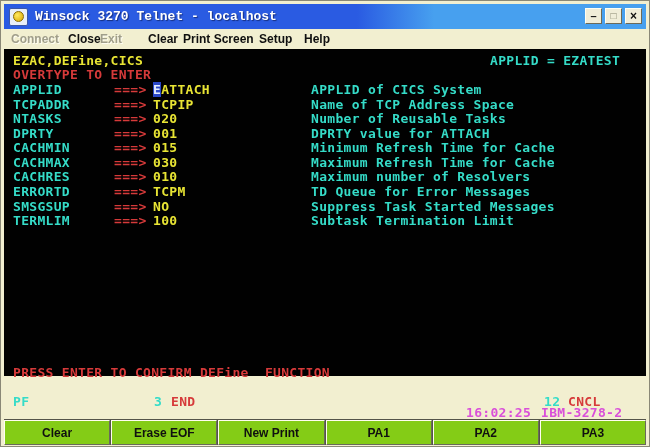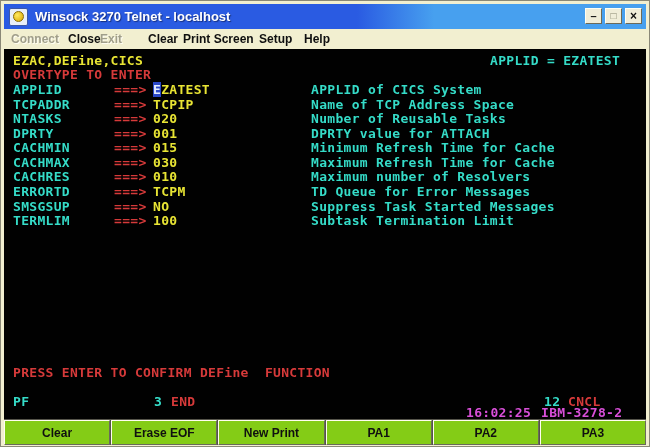--- a/index.html
+++ b/index.html
@@ -8,35 +8,35 @@
           font-family:"Liberation Sans",sans-serif;}
   
   .titlebar{position:absolute;left:3px;top:3px;right:3px;height:25px;
             background:linear-gradient(90deg,#2a5be2 0%,#2a5be2 55%,#47a0ef 67%,#47a0ef 100%);
             display:flex;align-items:center;}
   .appicon{width:17px;height:16px;margin-left:5px;background:#e8eef8;border:1px solid #3a57a8;
            border-radius:2px;position:relative;flex:0 0 auto;}
   .appicon .ball{position:absolute;left:3px;top:2px;width:9px;height:9px;border-radius:50%;
                  background:radial-gradient(circle at 35% 35%,#ffe95e,#d8a500);border:1px solid #8a6a00;}
   .title-text{color:#fff;font-weight:700;font-size:13px;margin-left:7px;
-              text-shadow:1px 1px 1px rgba(0,0,30,.5);white-space:nowrap;}
+              text-shadow:1px 1px 1px rgba(0,0,30,.5);white-space:nowrap;font-family:Liberation Mono, monospace;}
   .winbtns{position:absolute;right:4px;top:4px;display:flex;gap:3px;}
   .winbtn{width:17px;height:16px;background:#f0edd8;border:1px solid;
           border-color:#fffef2 #6b6a58 #6b6a58 #fffef2;
           display:flex;align-items:center;justify-content:center;
           font-size:11px;font-weight:700;color:#111;line-height:1;padding:0;cursor:default;}
   .winbtn.max{color:#8a8a73;font-size:10px;}
   .winbtn.close{font-size:12px;}
   
   .menubar{position:absolute;left:3px;top:28px;right:3px;height:20px;background:#f2efd0;
            border-bottom:3px solid #a3a3a3;}
   .menuitem{position:absolute;top:3px;font-size:12px;font-weight:700;color:#101010;white-space:nowrap;}
   .menuitem.disabled{color:#a09e8a;text-shadow:1px 1px 0 #fffef2;}
   
-  .terminal{position:absolute;left:3px;top:48px;right:3px;height:370px;background:#010101;
+  .terminal{position:absolute;left:3px;top:48px;right:3px;height:327px;background:#010101;
             font-family:"DejaVu Sans Mono",monospace;font-size:13px;font-weight:700;
             letter-spacing:.3px;line-height:13px;}
   .t{position:absolute;white-space:pre;}
   .y{color:#e8e434;} .c{color:#35dcc8;} .r{color:#d63a3a;} .m{color:#d94fd9;}
   .cursor{background:#2a48c8;color:#e4edff;}
   
   .keypad{position:absolute;left:3px;top:418px;right:3px;height:26px;background:#55544a;
           display:flex;gap:1px;padding-top:1px;box-sizing:border-box;}
   .kbtn{flex:1 1 0;background:#84cc16;border:1px solid;
         border-color:#fffdf0 #6a695c #6a695c #fffdf0;
@@ -78,21 +78,21 @@
 
   <div class="terminal">
 
     <span class="t y" style="left:9px;top:5px">EZAC,DEFine,CICS</span>
     <span class="t c" style="left:486px;top:5px">APPLID = EZATEST</span>
     <span class="t r" style="left:9px;top:19px">OVERTYPE TO ENTER</span>
 
     <div>
       <span class="t c" style="left:9px;top:34px">APPLID</span>
       <span class="t r" style="left:110px;top:34px">===&gt;</span>
-      <span class="t y" style="left:149px;top:34px"><span class="cursor">E</span><span>ZATEST</span></span>
+      <span class="t y" style="left:149px;top:34px"><span class="cursor">E</span><span>ATTACH</span></span>
       <span class="t c" style="left:307px;top:34px">APPLID of CICS System</span>
     </div>
 
     <div>
       <span class="t c" style="left:9px;top:49px">TCPADDR</span>
       <span class="t r" style="left:110px;top:49px">===&gt;</span>
       <span class="t y" style="left:149px;top:49px">TCPIP</span>
       <span class="t c" style="left:307px;top:49px">Name of TCP Address Space</span>
     </div>
 

